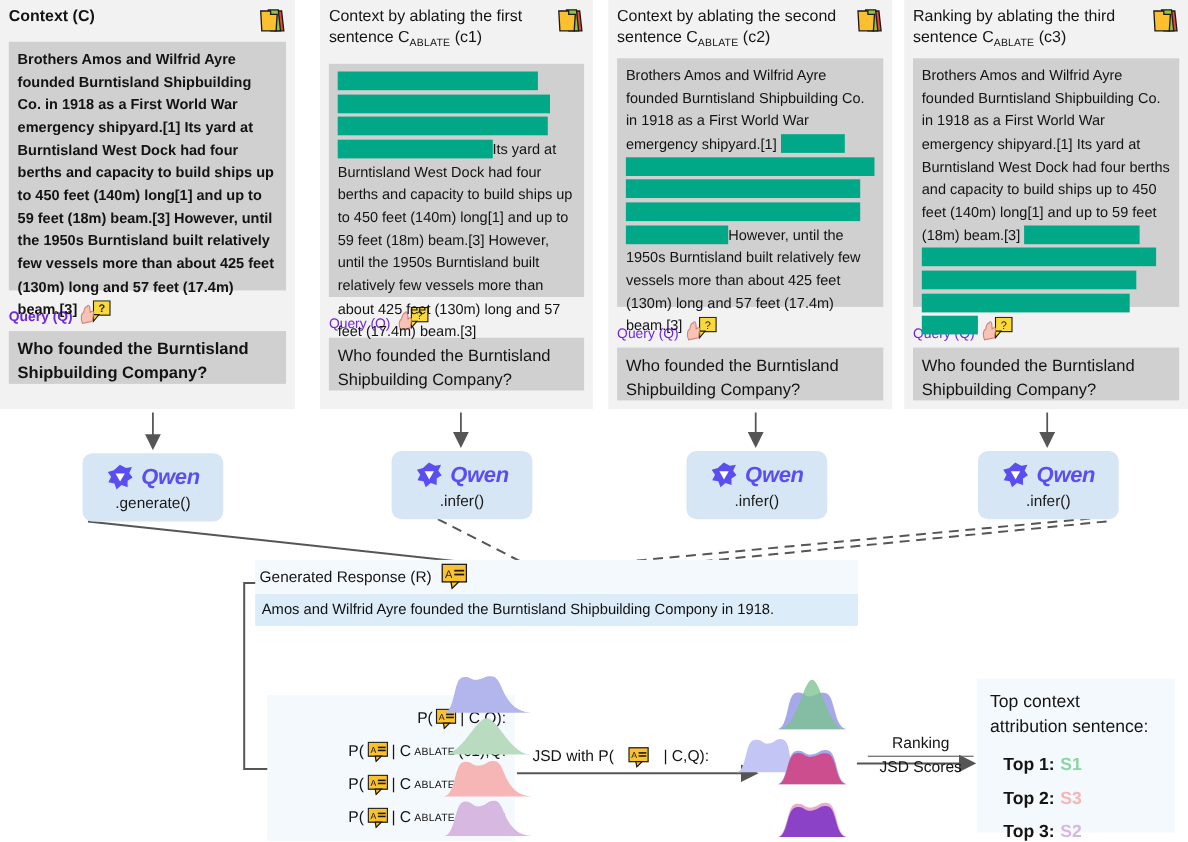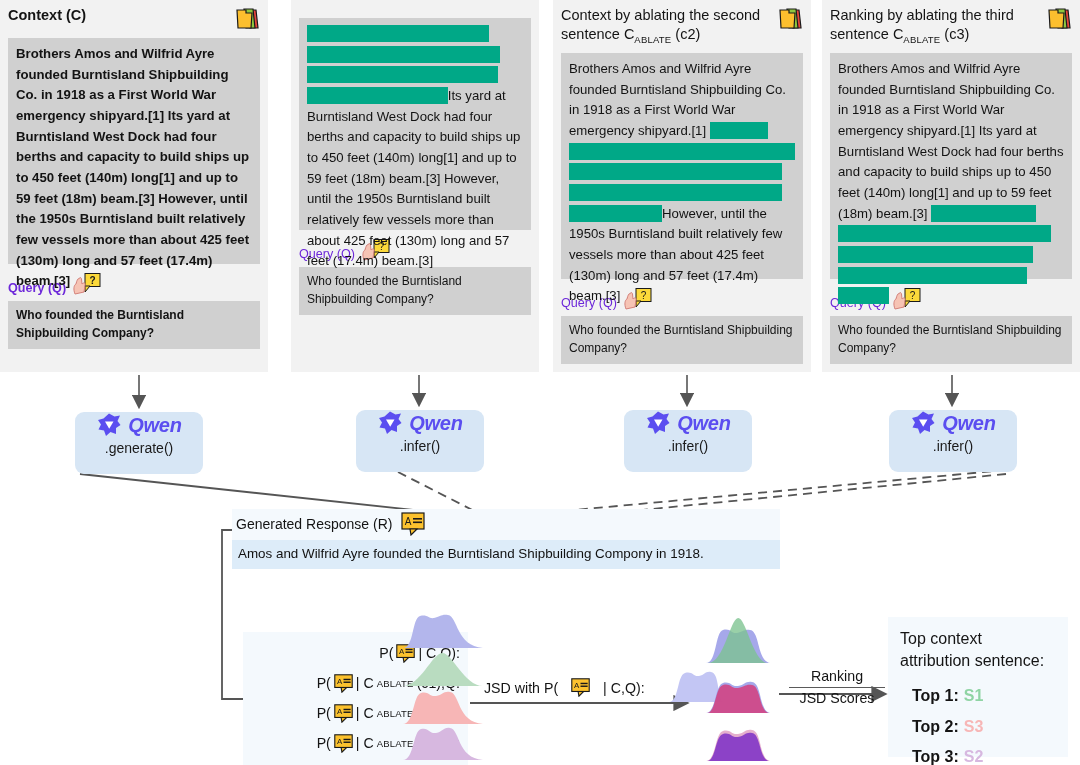--- a/index.html
+++ b/index.html
@@ -59,36 +59,36 @@
     align-items: flex-end;
     gap: 6px;
     font-size: 12.6px;
     color: #6d28d9;
   }
   .hand-icon { width: 30px; height: 22px; }
   .q-body {
     margin-top: 6px;
     background: #d0d0d0;
     padding: 6px 8px 7px 8px;
-    font-size: 12px;
+    font-size: 15px;
     line-height: 1.48;
     color: #131313;
   }
 
   
   .qwen-box {
     position: absolute;
     background: #d7e6f5;
     border-radius: 9px;
     width: 128px;
     height: 62px;
     display: flex;
     flex-direction: column;
     align-items: center;
-    justify-content: flex-start;
+    justify-content: center;
     gap: 0px;
   }
   .qwen-row { display: flex; align-items: center; gap: 6px; }
   .qwen-logo { width: 26px; height: 26px; }
   .qwen-name {
     color: #5b4ef0;
     font-size: 20px;
     font-weight: 700;
     font-style: italic;
     letter-spacing: -.3px;
@@ -207,20 +207,32 @@
           <text x="20.5" y="11" font-size="10" text-anchor="middle" fill="#1a1a1a" font-family="Liberation Sans, sans-serif">?</text>
           <path d="M13 13 L18 13 L13 19 Z" fill="#fcd93a" stroke="#1a1a1a" stroke-width="1"></path>
           <path d="M3 21 C1 16 2 12 4 11 C5 7 6 5 7 6 C7.5 4 9 4 9.5 6 L10 11 C12 9 13.5 10 13 12 L12 19 Z" fill="#f6c3b4" stroke="#d4817a" stroke-width="1"></path>
         </svg>
       </span>
     </div>
     <div class="q-body" style="height:48px;">Who founded the Burntisland Shipbuilding Company?</div>
   </div>
 
   <div class="ctx-panel" style="left:291px; width:248px; height:372px;">
+    <div class="ctx-head">
+      <div class="title">
+        <span>Context by ablating the first sentence C</span><span class="sub">ABLATE</span><span> (c1)</span>
+      </div>
+      <span class="folder-icon">
+        <svg viewBox="0 0 26 24" width="26" height="24">
+          <path d="M14 3 L22 3 L24 21 L16 21 Z" fill="#e8453c" stroke="#1a1a1a" stroke-width="1.2"></path>
+          <path d="M10 2 L19 2 L21 21 L12 21 Z" fill="#8ec63f" stroke="#1a1a1a" stroke-width="1.2"></path>
+          <path d="M3 3 L12 3 L12 6 L18 6 L17 21 L4 21 Z" fill="#fcbf2e" stroke="#1a1a1a" stroke-width="1.2"></path>
+        </svg>
+      </span>
+    </div>
     <div class="ctx-body" style="height:212px; margin-top:12px;">
       <span class="blk">Brothers Amos and Wilfrid Ayre founded Burntisland Shipbuilding Co. in 1918 as a First World War emergency shipyard.[1] </span><span>Its yard at Burntisland West Dock had four berths and capacity to build ships up to 450 feet (140m) long[1] and up to 59 feet (18m) beam.[3] </span><span>However, until the 1950s Burntisland built relatively few vessels more than about 425 feet (130m) long and 57 feet (17.4m) beam.[3]</span>
     </div>
     <div class="q-label">
       <span>Query (Q)</span>
       <span class="hand-icon">
         <svg viewBox="0 0 30 22" width="30" height="22">
           <rect x="13" y="0.5" width="15" height="13" fill="#fcd93a" stroke="#1a1a1a" stroke-width="1"></rect>
           <text x="20.5" y="11" font-size="10" text-anchor="middle" fill="#1a1a1a" font-family="Liberation Sans, sans-serif">?</text>
           <path d="M13 13 L18 13 L13 19 Z" fill="#fcd93a" stroke="#1a1a1a" stroke-width="1"></path>

